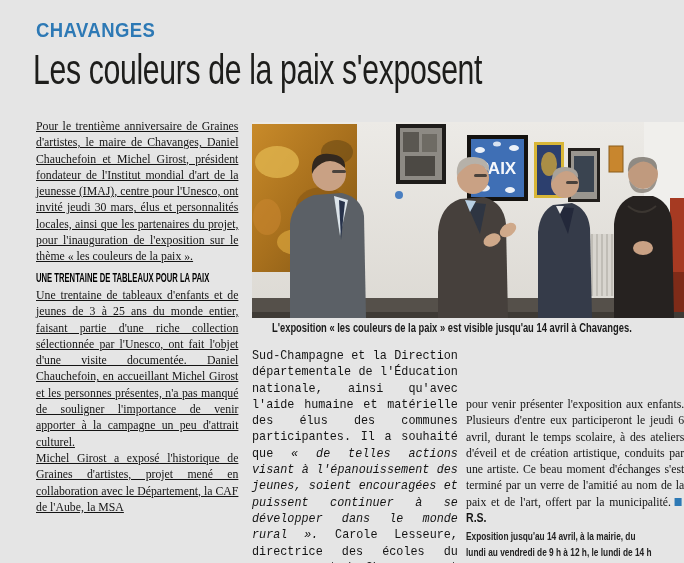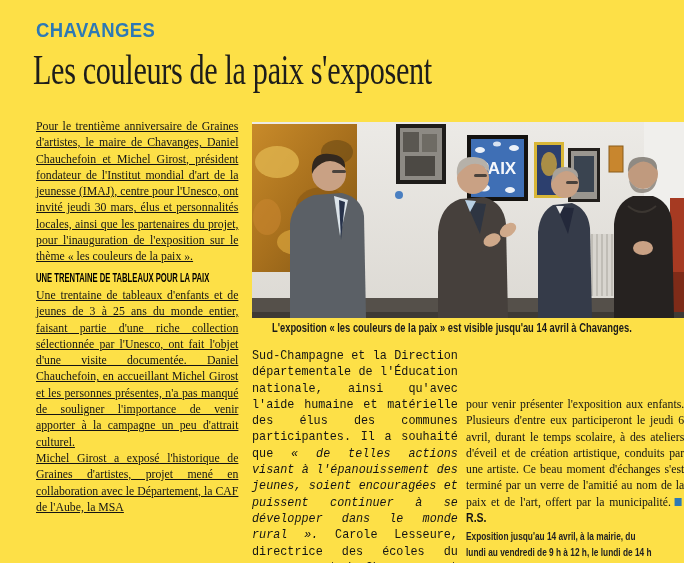--- a/index.html
+++ b/index.html
@@ -1,25 +1,25 @@
 <!DOCTYPE html>
 <html lang="fr"><head>
 <meta charset="utf-8">
 <style>
   html,body{margin:0;padding:0;background:#ffffff;}
-  .page{position:relative;width:684px;height:563px;background:#fde047;overflow:hidden;
+  .page{position:relative;width:684px;height:563px;background:#e5e5e5;overflow:hidden;
         font-family:"Liberation Serif","DejaVu Serif",serif;color:#141414;}
 
   
   .kicker{position:absolute;left:36px;top:18px;
           font-family:"Liberation Sans","DejaVu Sans",sans-serif;
           font-weight:bold;font-size:21px;color:#2d79b5;white-space:nowrap;}
   .kicker .squeeze{display:inline-block;transform:scaleX(0.88);transform-origin:left center;letter-spacing:.5px;}
   .headline{position:absolute;left:33px;top:46px;
-            font-family:Liberation Serif, serif;
+            font-family:Liberation Sans, sans-serif;
             font-weight:400;font-size:42px;color:#1d1d1b;white-space:nowrap;}
   .headline .squeeze{display:inline-block;transform:scaleX(0.72);transform-origin:left center;letter-spacing:-.5px;}
 
   
   .col{position:absolute;top:118px;font-size:13.4px;line-height:16.3px;text-align:justify;}
   .col-inner{transform:scaleX(0.88);transform-origin:left top;
              -webkit-hyphens:auto;hyphens:auto;}
   .col1{left:36px;width:202px;text-decoration:underline;}
   .col1 .col-inner{width:230px;}
   .col2{left:252px;top:348px;width:206px;font-family:Liberation Mono, monospace;}

